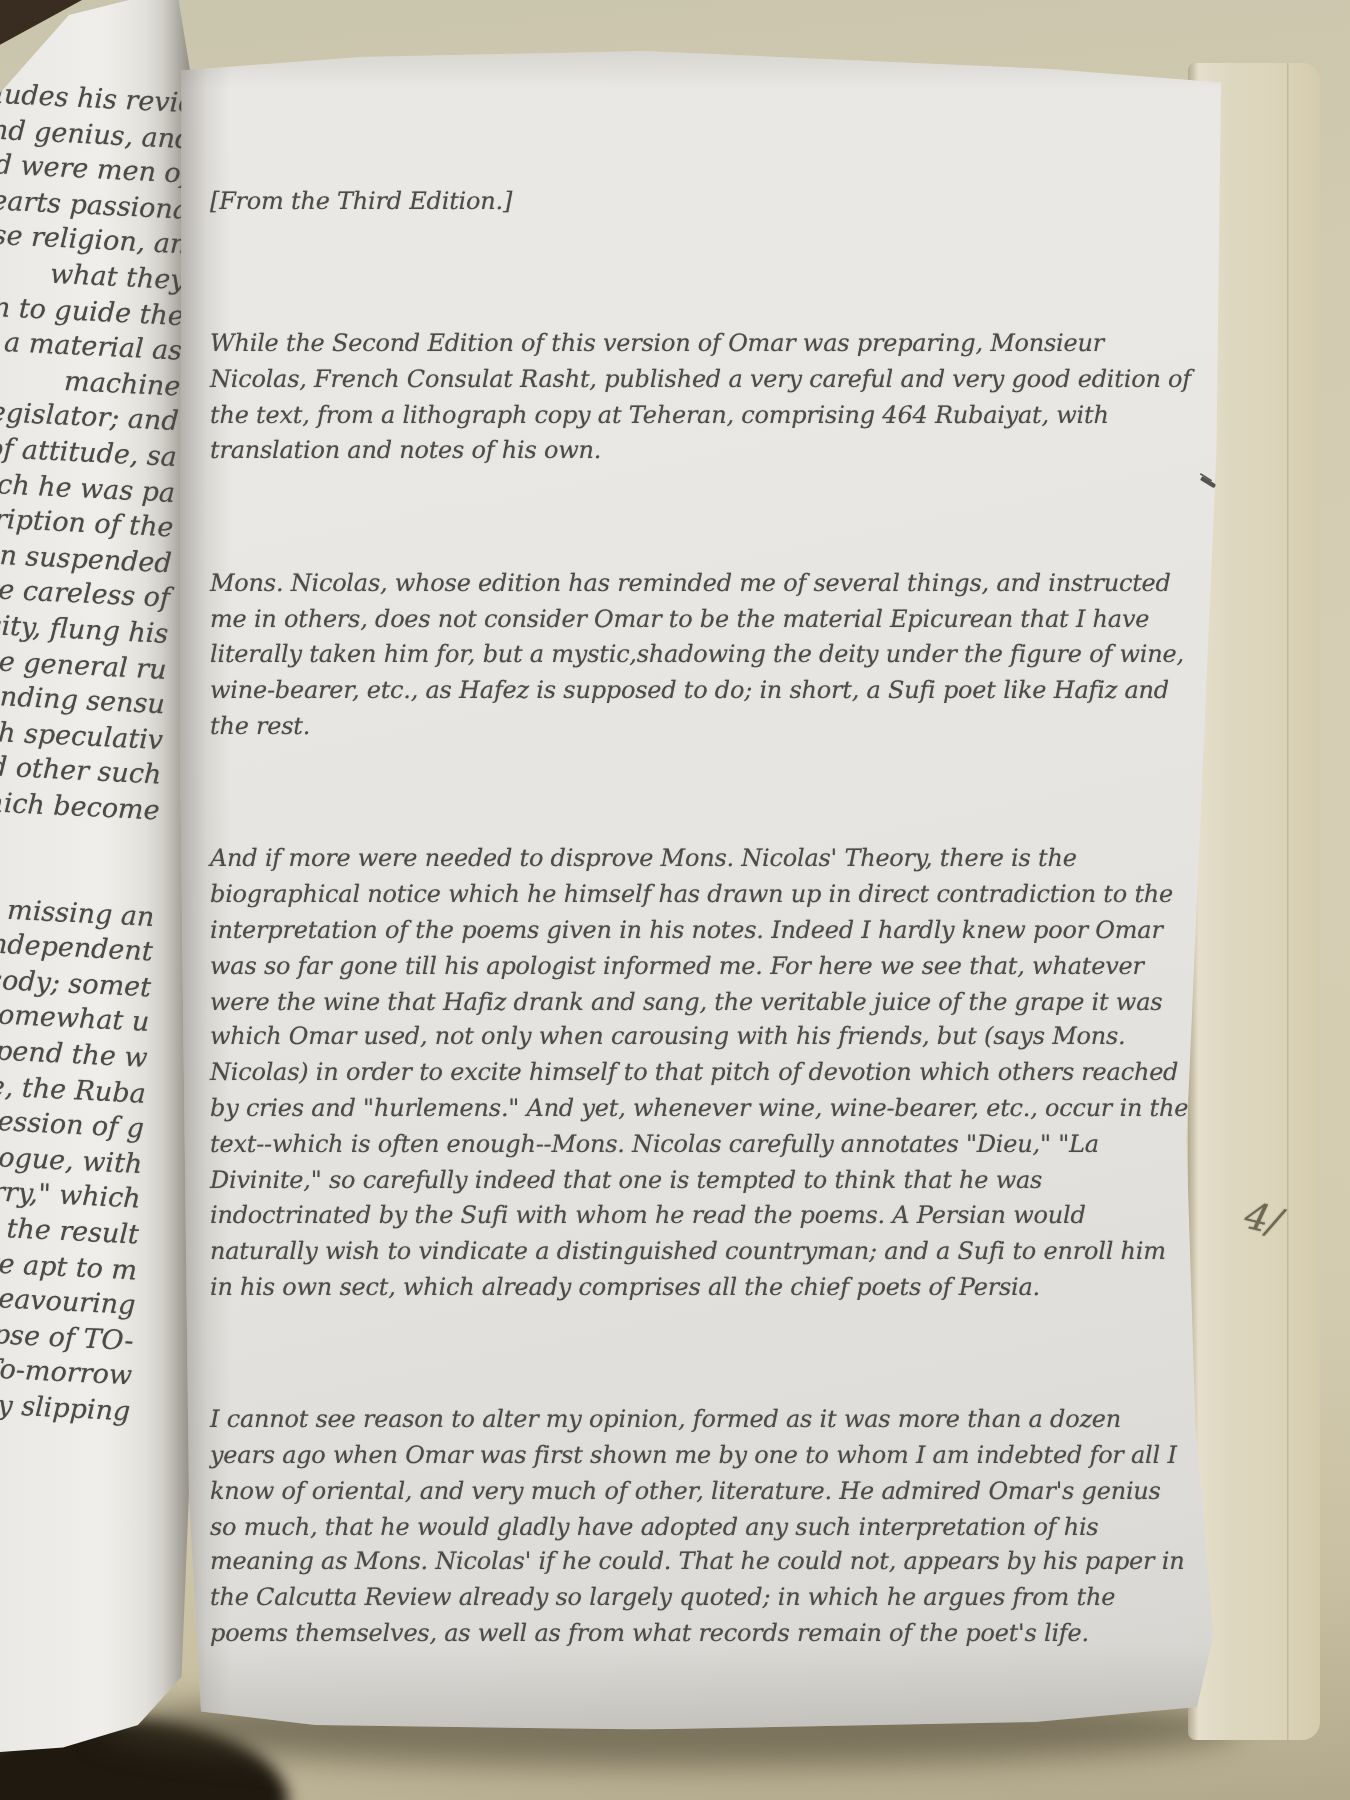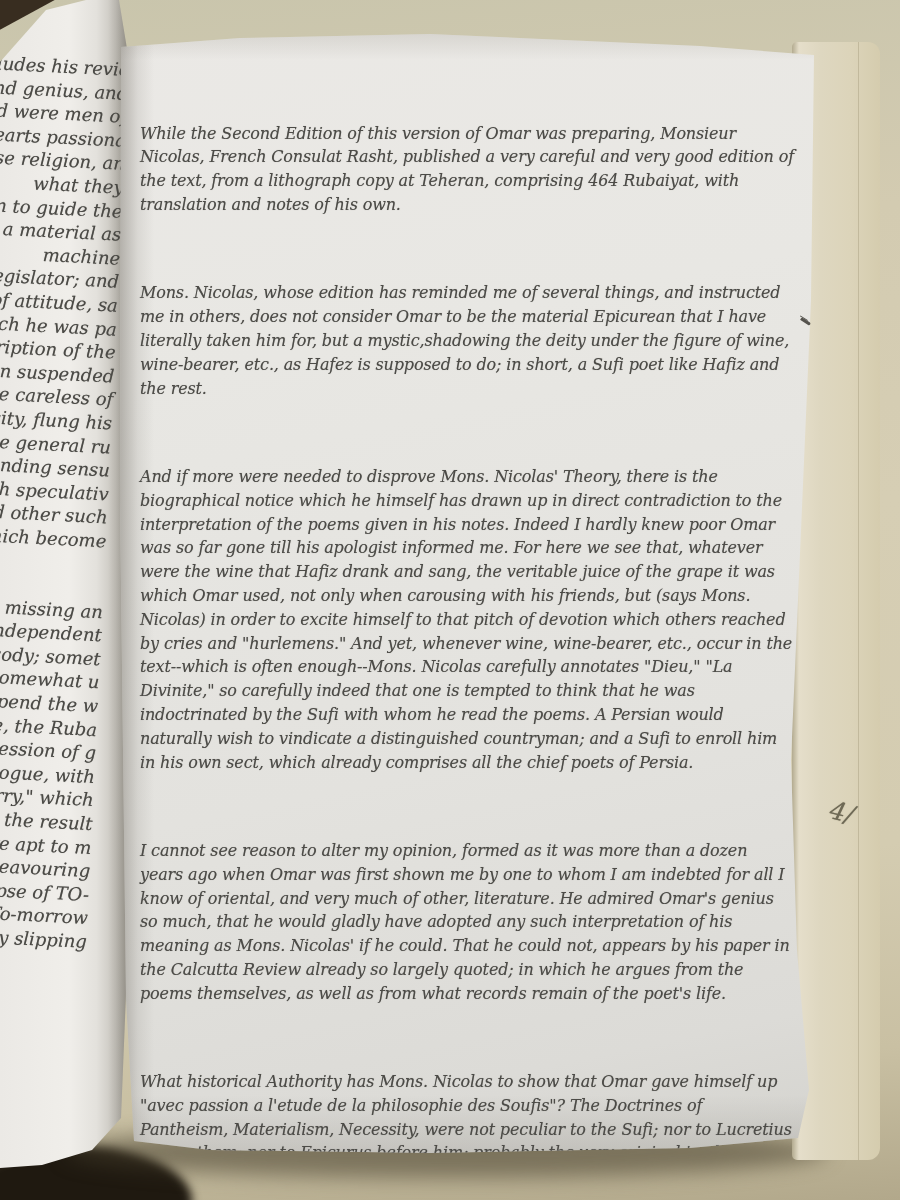--- a/index.html
+++ b/index.html
@@ -152,20 +152,21 @@
 entarily slipping</div>
     <div class="page-left-shade"></div>
   </div>
 
   <div class="page-main">
     <div class="top-shade"></div>
     <div class="gutter-shade"></div>
     <div class="bottom-shade"></div>
 
     <div class="page-text">
+      <p class="heading">[From the Third Edition.]</p>
       <p class="para">While the Second Edition of this version of Omar was preparing, Monsieur
 Nicolas, French Consulat Rasht, published a very careful and very good edition of
 the text, from a lithograph copy at Teheran, comprising 464 Rubaiyat, with
 translation and notes of his own.</p>
       <p class="para">Mons. Nicolas, whose edition has reminded me of several things, and instructed
 me in others, does not consider Omar to be the material Epicurean that I have
 literally taken him for, but a mystic,shadowing the deity under the figure of wine,
 wine-bearer, etc., as Hafez is supposed to do; in short, a Sufi poet like Hafiz and
 the rest.</p>
       <p class="para">And if more were needed to disprove Mons. Nicolas' Theory, there is the

